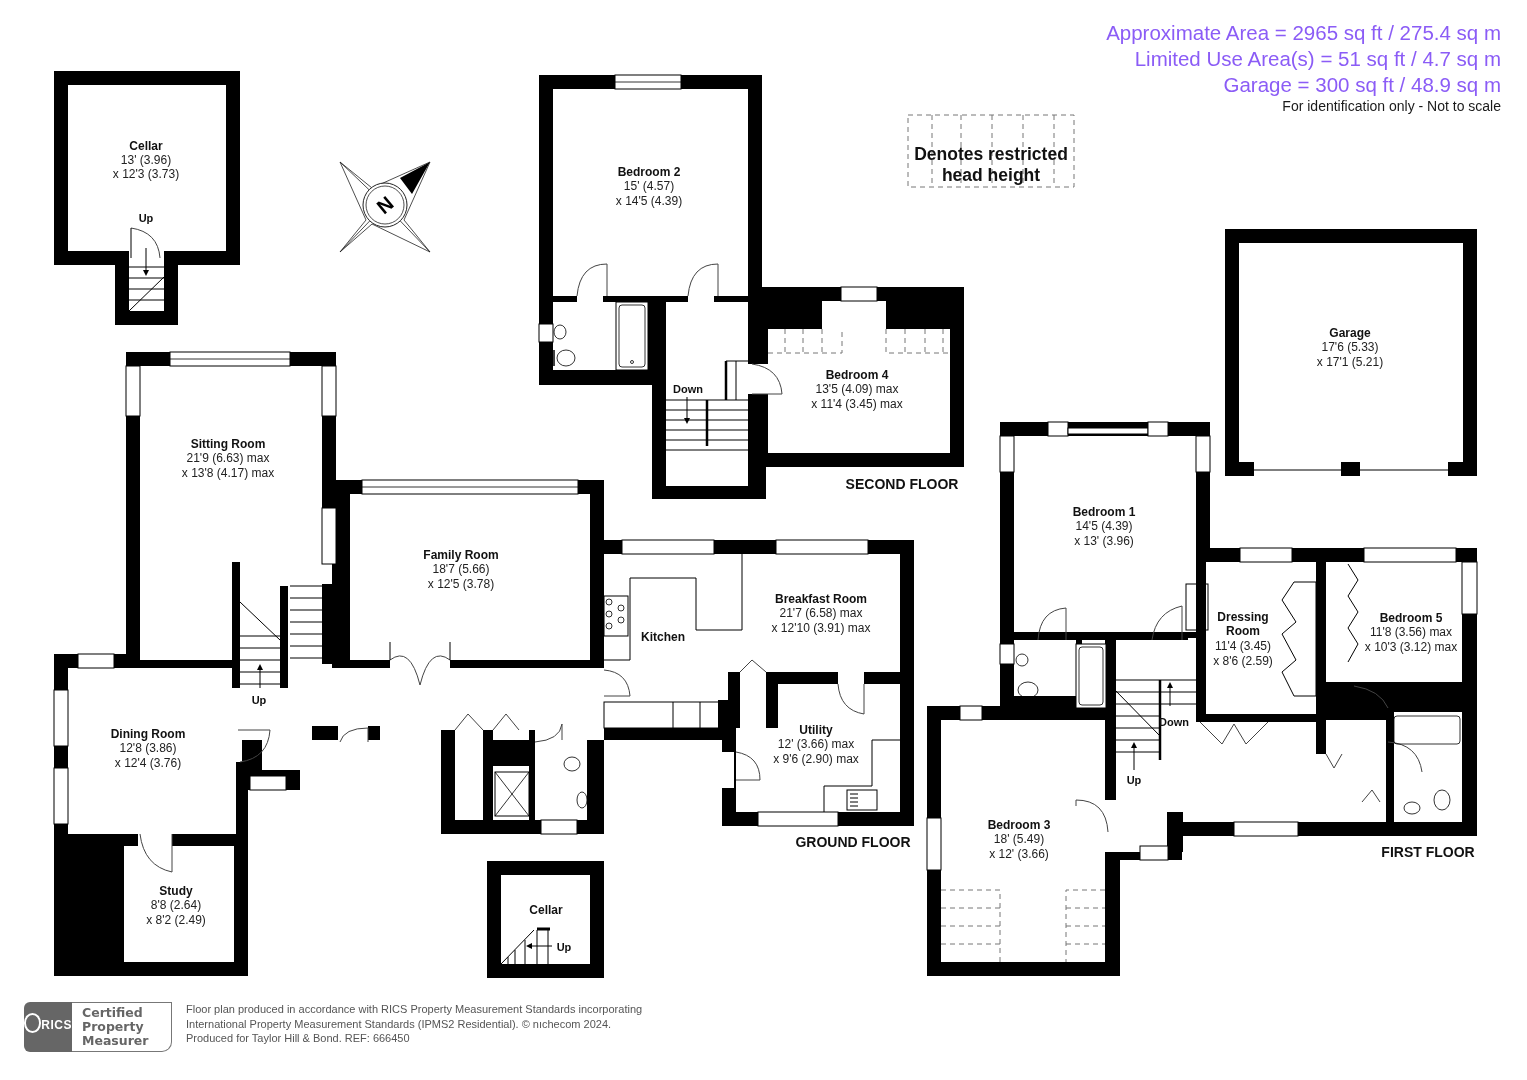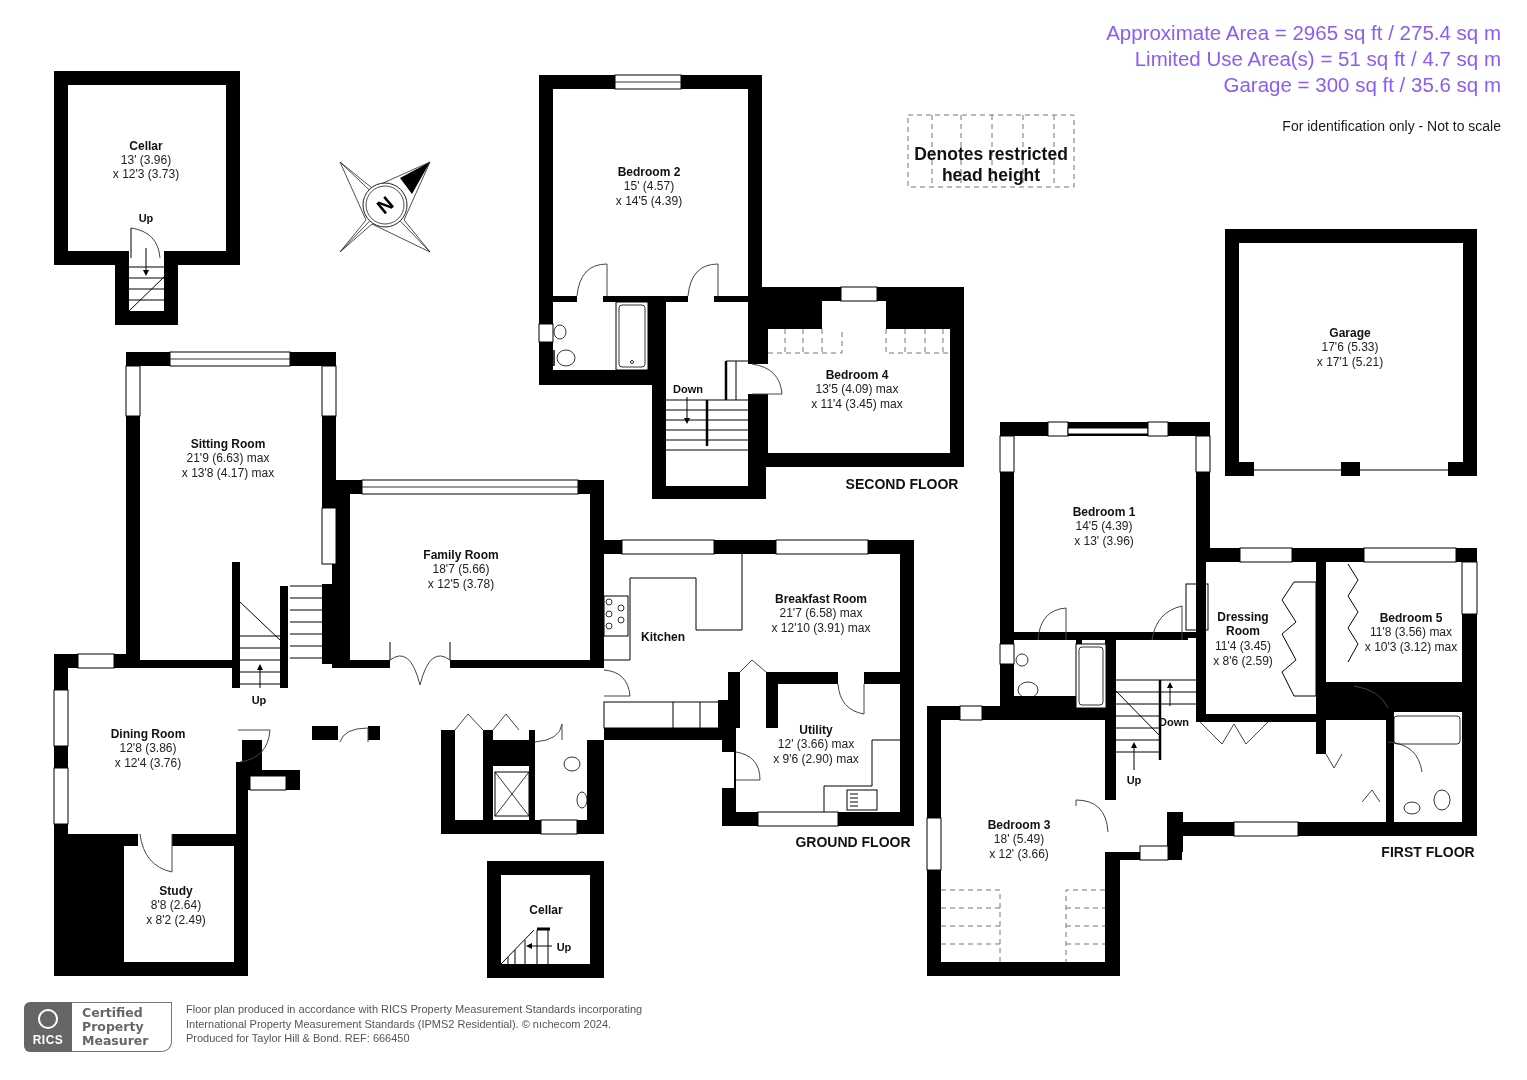--- a/index.html
+++ b/index.html
@@ -11,30 +11,30 @@
   .room-dim { font-family: "Liberation Sans", sans-serif; font-size: 12px; fill: #222; }
   .floor-label { font-family: "Liberation Sans", sans-serif; font-weight: bold; font-size: 14px; fill: #111; }
   .stair-label { font-family: "Liberation Sans", sans-serif; font-weight: bold; font-size: 11px; fill: #111; }
   .thin { stroke: #000; stroke-width: 1; fill: none; }
   .win { fill: #fff; stroke: #000; stroke-width: 1; }
   .dash { stroke: #777; stroke-width: 1; stroke-dasharray: 5 4; fill: none; }
   .door { stroke: #444; stroke-width: 1; fill: none; }
 
   .area-box { position: absolute; right: 26px; top: 20px; text-align: right; }
   .area-line { font-size: 20.5px; line-height: 26px; color: #8b5cf6; }
-  .area-note { font-size: 14px; color: #1a1a1a; margin-top: 20px; }
+  .area-note { font-size: 14px; color: #1a1a1a; margin-top: 0; }
 
   .legend { position: absolute; left: 907px; top: 128px; width: 168px; height: 74px; }
   .legend-text { position: absolute; left: 0; top: 16px; width: 168px; text-align: center;
                  font-weight: bold; font-size: 17.5px; line-height: 21px; color: #111; }
 
   .footer { position: absolute; left: 24px; top: 1002px; height: 50px; display: flex; align-items: flex-start; }
   .rics-badge { display: flex; height: 50px; }
   .rics-dark { width: 48px; height: 50px; background: #666; border-radius: 6px 0 0 6px;
-               display: flex; flex-direction: column; align-items: center; justify-content: flex-end; padding-bottom: 5px; box-sizing: border-box; }
+               display: flex; flex-direction: row; align-items: center; justify-content: flex-end; padding-bottom: 5px; box-sizing: border-box; }
   .rics-dark .lion { width: 20px; height: 20px; border-radius: 50%; border: 2px solid #fff; margin-bottom: 4px; box-sizing: border-box; }
   .rics-dark .rics { color: #fff; font-weight: bold; font-size: 12px; letter-spacing: 0.5px; }
   .rics-light { width: 100px; height: 50px; border: 1.5px solid #777; border-left: none; border-radius: 0 0 10px 0;
                 box-sizing: border-box; padding: 3px 0 0 10px; }
   .rics-light div { font-family: "DejaVu Sans", sans-serif; font-weight: bold; font-size: 12.5px; line-height: 14px; color: #666; }
   .footer-text { margin-left: 14px; font-size: 11px; line-height: 14.5px; color: #555; }
 </style>
 </head>
 <body>
 
@@ -423,21 +423,21 @@
       <line x1="992" y1="115" x2="992" y2="187"></line>
         <line x1="1023" y1="115" x2="1023" y2="187"></line>
       <line x1="1054" y1="115" x2="1054" y2="187"></line>
     </g>
   </g>
 </svg>
 
 <div class="area-box">
   <div class="area-line">Approximate Area = 2965 sq ft / 275.4 sq m</div>
   <div class="area-line">Limited Use Area(s) = 51 sq ft / 4.7 sq m</div>
-  <div class="area-line">Garage = 300 sq ft / 35.6 sq m</div>
+  <div class="area-line">Garage = 300 sq ft / 48.9 sq m</div>
   <div class="area-note">For identification only - Not to scale</div>
 </div>
 
 <div class="legend">
   <div class="legend-text">
     <div>Denotes restricted</div>
     <div>head height</div>
   </div>
 </div>
 

